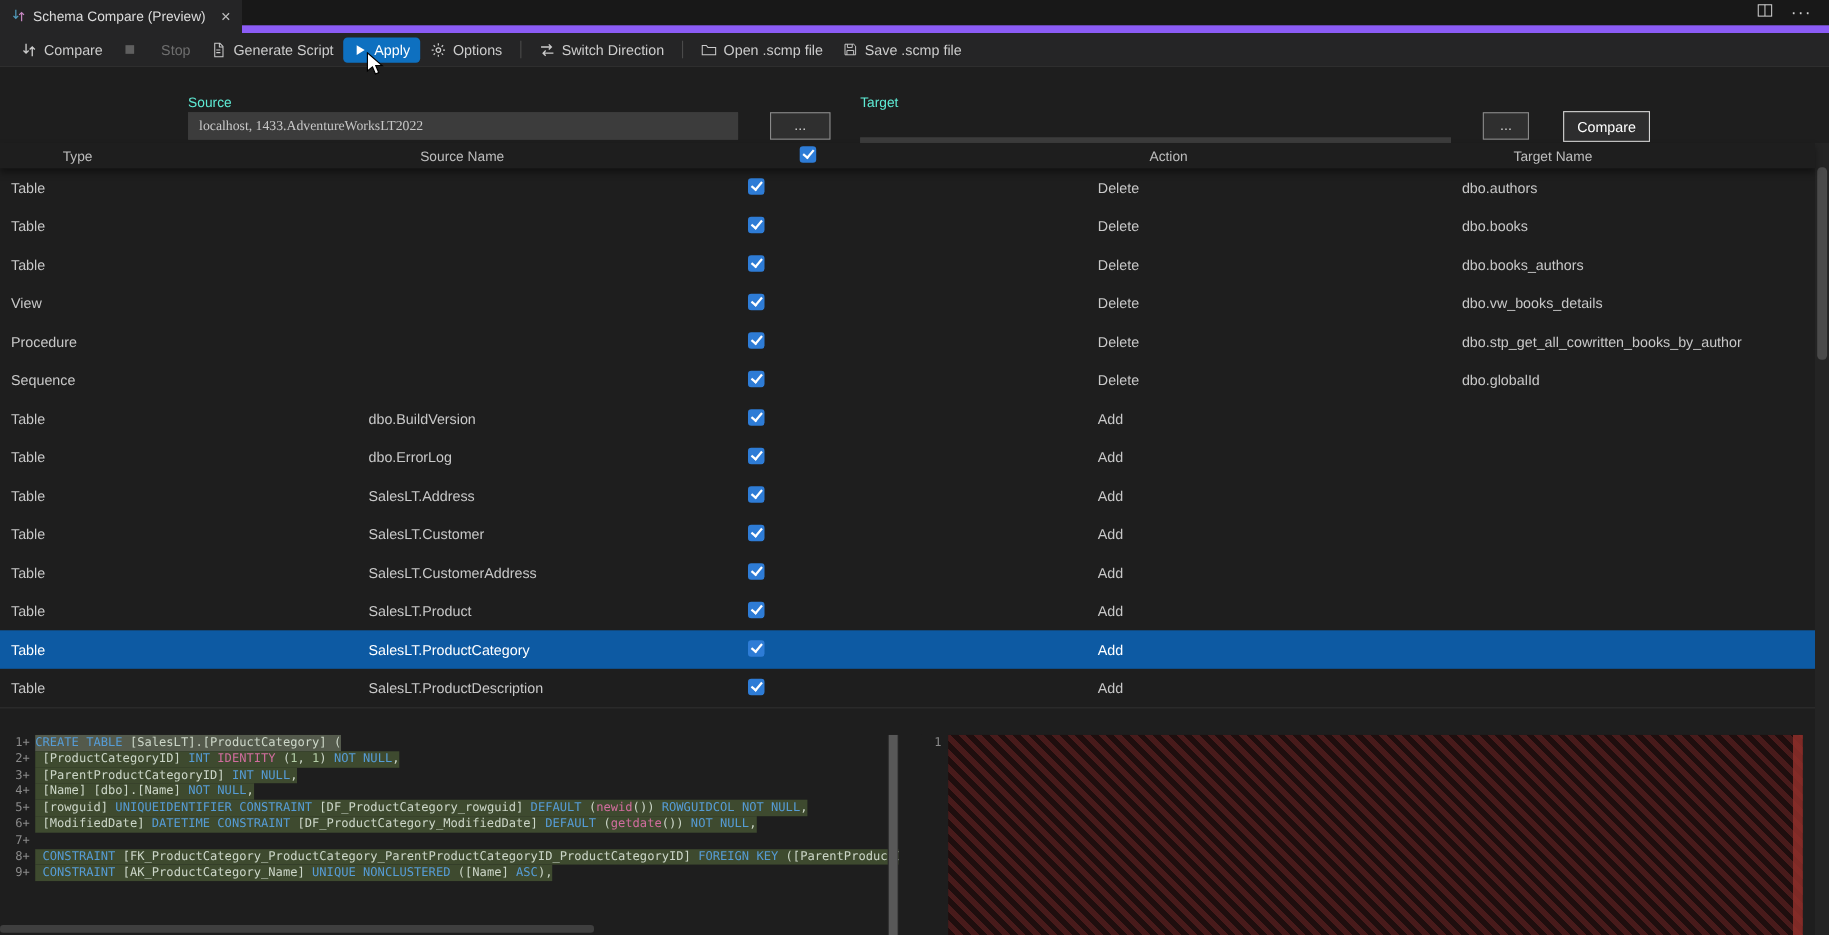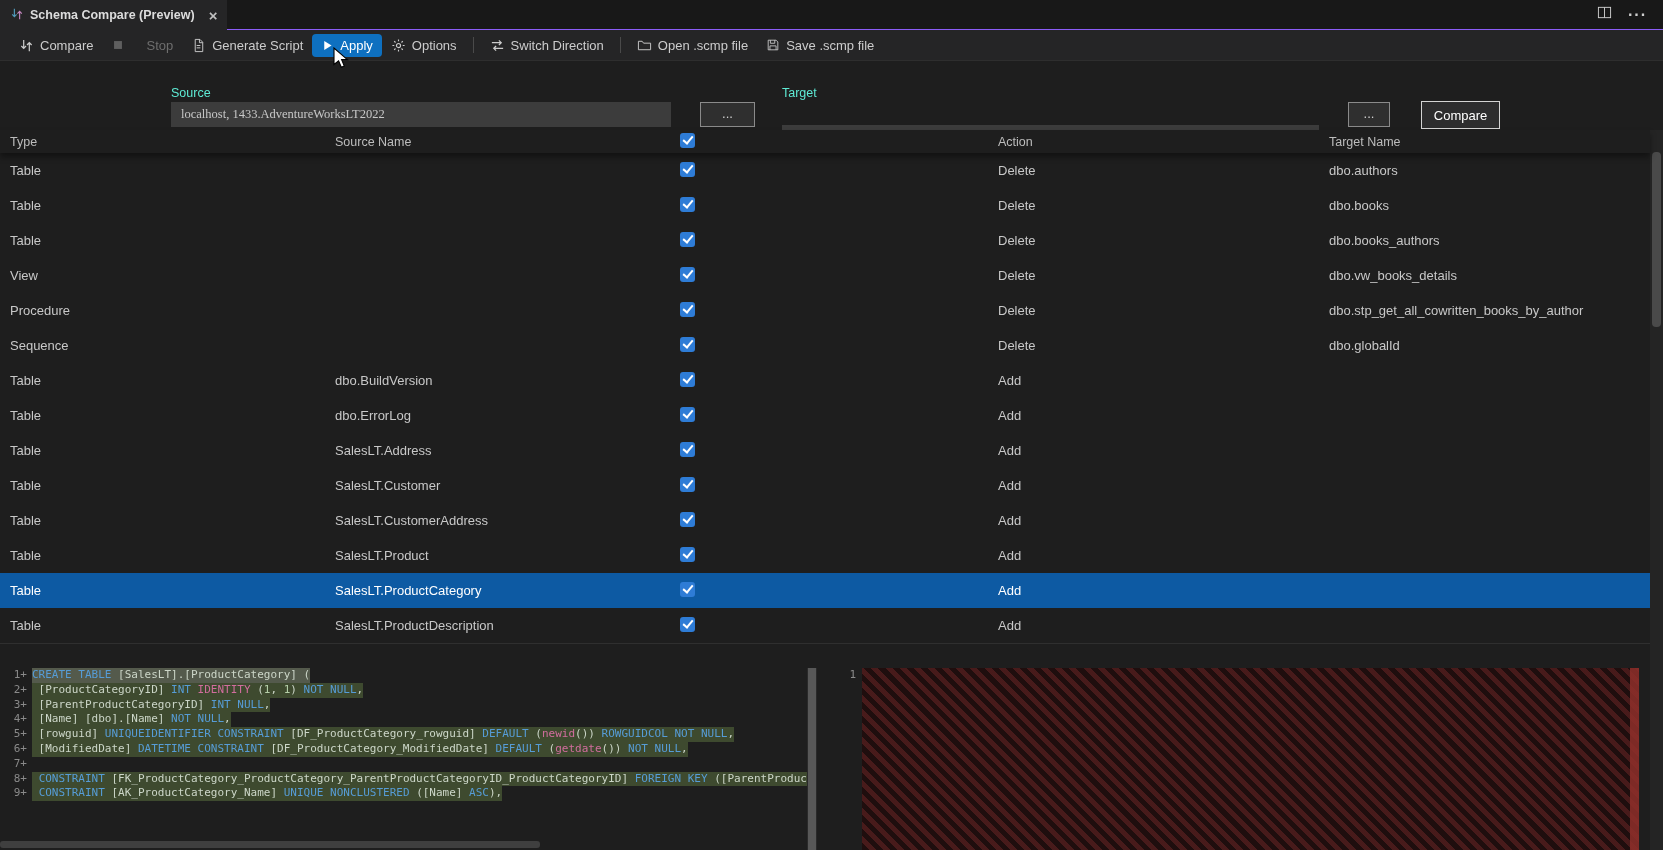--- a/index.html
+++ b/index.html
@@ -5,21 +5,21 @@
   * { box-sizing: border-box; }
   html,body { margin:0; padding:0; }
   body {
     width:1663px; height:850px; position:relative; overflow:hidden;
     background:#1e1e1e; color:#cccccc;
     font-family:"Liberation Sans", sans-serif;
   }
   
   .tabbar { position:absolute; left:0; top:0; width:100%; height:30px;
     background:#181818; display:flex; justify-content:space-between;
-    border-bottom:1px solid #8b5cf6;font-weight:bold; }
+    border-bottom:7px solid #8b5cf6; }
   .tab { display:flex; align-items:center; gap:6px; padding:0 10px;
     background:#252526; color:#dcdcdc; font-size:12.5px; height:30px; }
   .tab-close { margin-left:8px; color:#c0c0c0; font-size:15px; line-height:1; }
   .tabbar-actions { display:flex; align-items:center; gap:16px; padding-right:16px; color:#cfcfcf; }
   .tabbar-actions .more { font-size:16px; letter-spacing:1px; }
   
   .toolbar { position:absolute; top:30px; left:0; right:0; height:31px;
     background:#252526; display:flex; align-items:center; padding-left:10px;
     border-bottom:1px solid #2e2e2e; }
   .tb-item { display:flex; align-items:center; gap:6px; padding:4px 9px;
@@ -42,21 +42,21 @@
   #source-label { left:171px; top:86px; }
   #target-label { left:782px; top:86px; }
   #source-input { left:171px; top:102px; width:500px; }
   #source-browse { left:700px; top:102px; width:55px; }
   #target-input { left:782px; top:102px; width:537px;margin-top:23px; }
   #target-browse { left:1348px; top:102px; width:42px; }
   
   .grid-header { position:absolute; top:130px; left:0; right:13px; height:23px;
     display:grid; grid-template-columns:335px 345px 318px 331px 1fr;
     align-items:center; font-size:12.5px; color:#bdbdbd; z-index:2;
-    box-shadow:0 4px 6px rgba(0,0,0,0.4); background:#1e1e1e; }
+    box-shadow:0 4px 6px rgba(0,0,0,0.4); background:#1e1e1e;padding-left:47px; }
   .grid-rows { position:absolute; top:153px; left:0; right:13px; height:490px; }
   .grid-row { height:35px; display:grid; grid-template-columns:335px 345px 318px 331px 1fr;
     align-items:center; font-size:13px; color:#c8c8c8; }
   .grid-row.selected { background:#0d5aa3; color:#ffffff; }
   .cell-type { padding-left:10px; }
   .checkbox { width:15px; height:15px; background:#2e7cd6; border-radius:3px;
     position:relative; }
   .checkbox::after { content:""; position:absolute; left:4.5px; top:1.5px;
     width:4px; height:8px; border:solid #ffffff; border-width:0 2px 2px 0;
     transform:rotate(40deg); }

